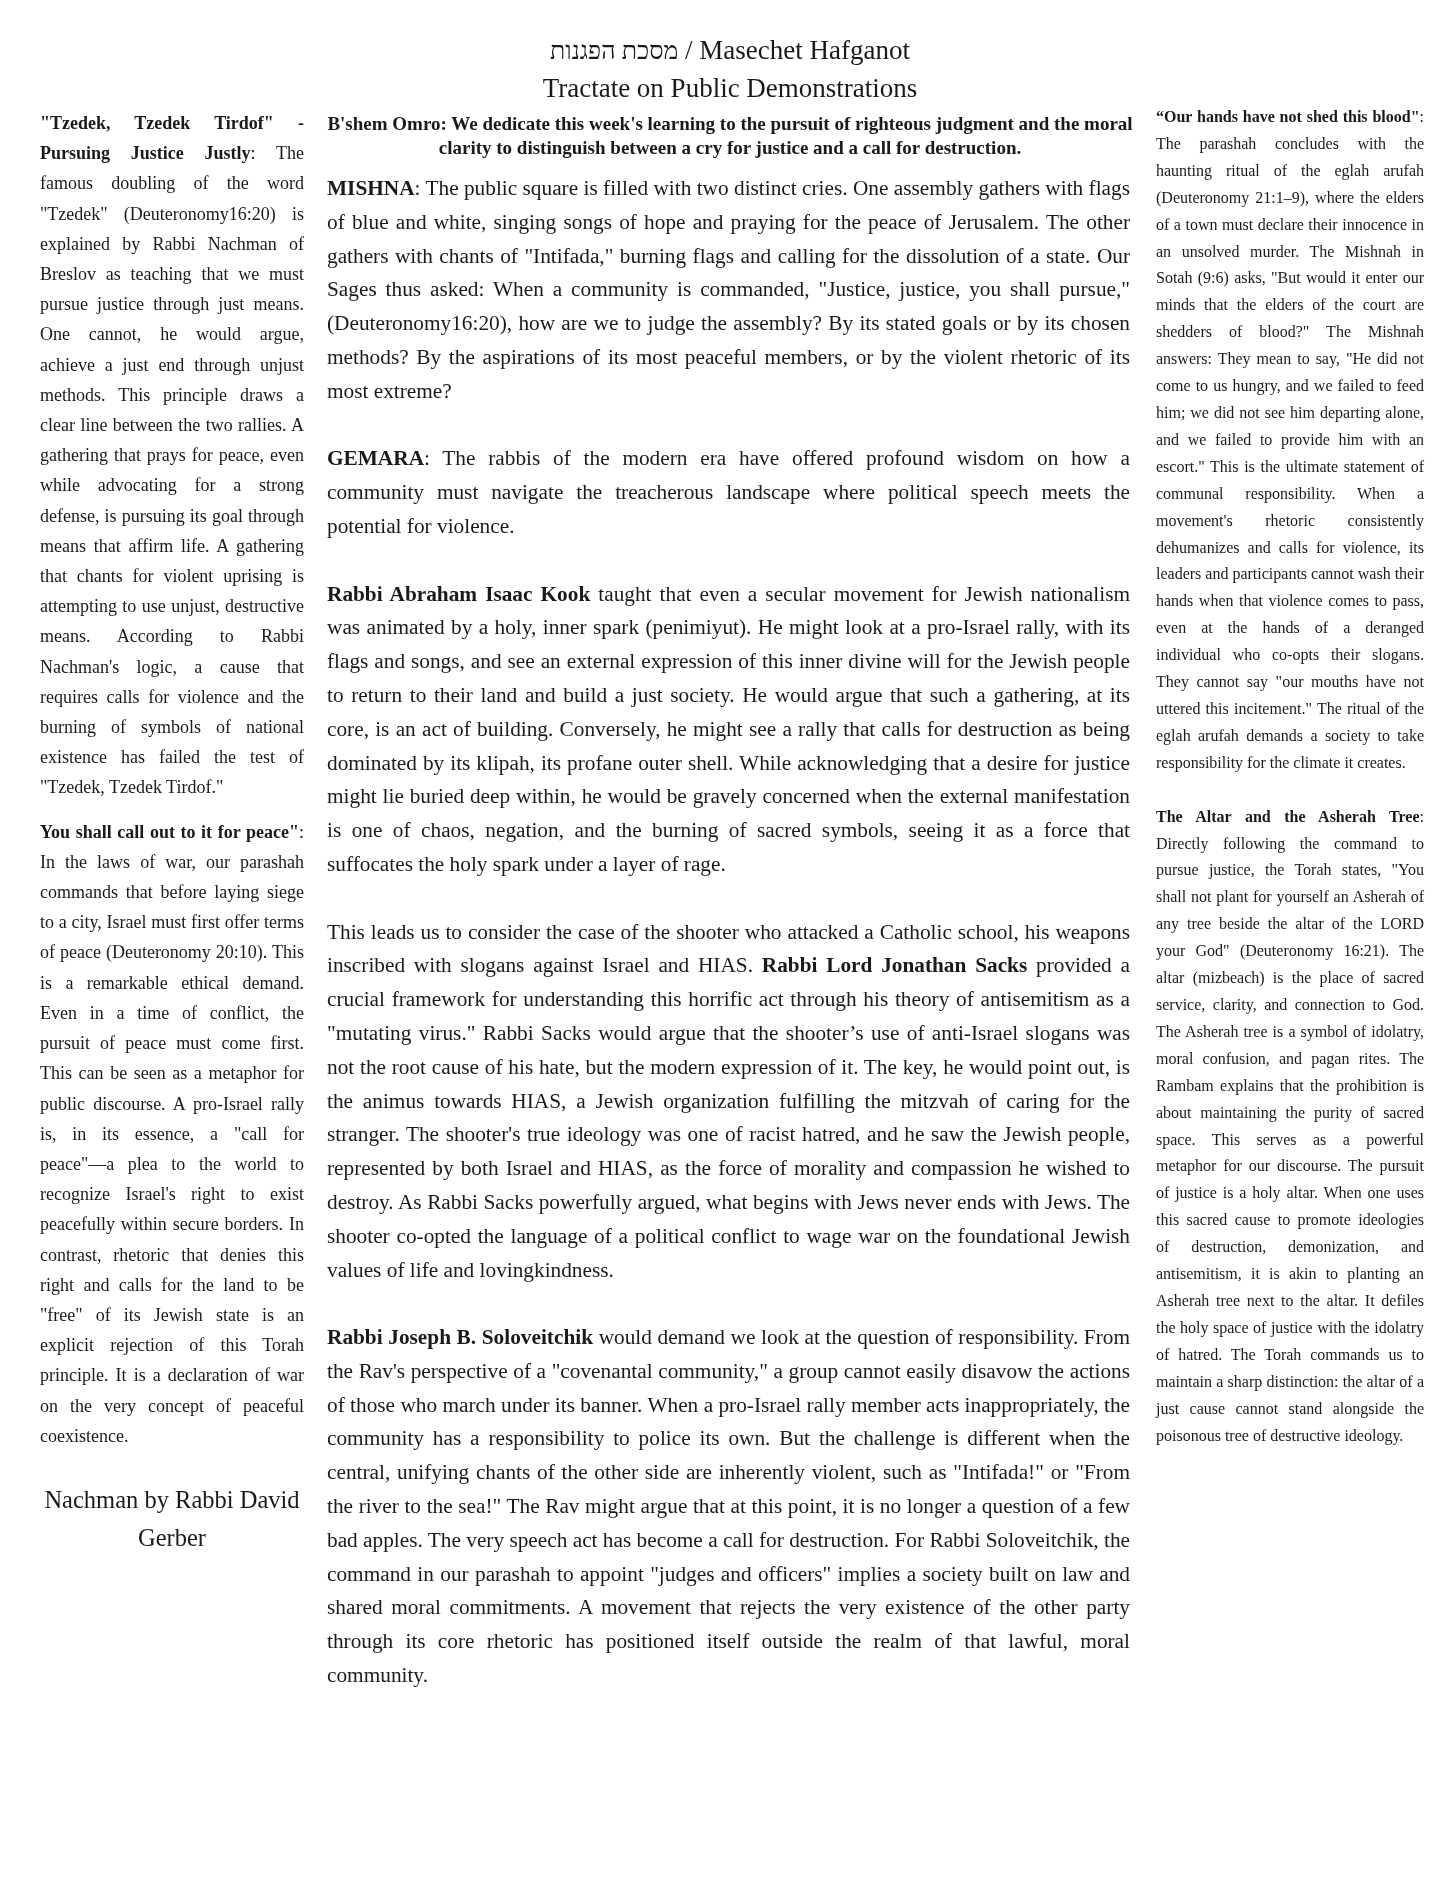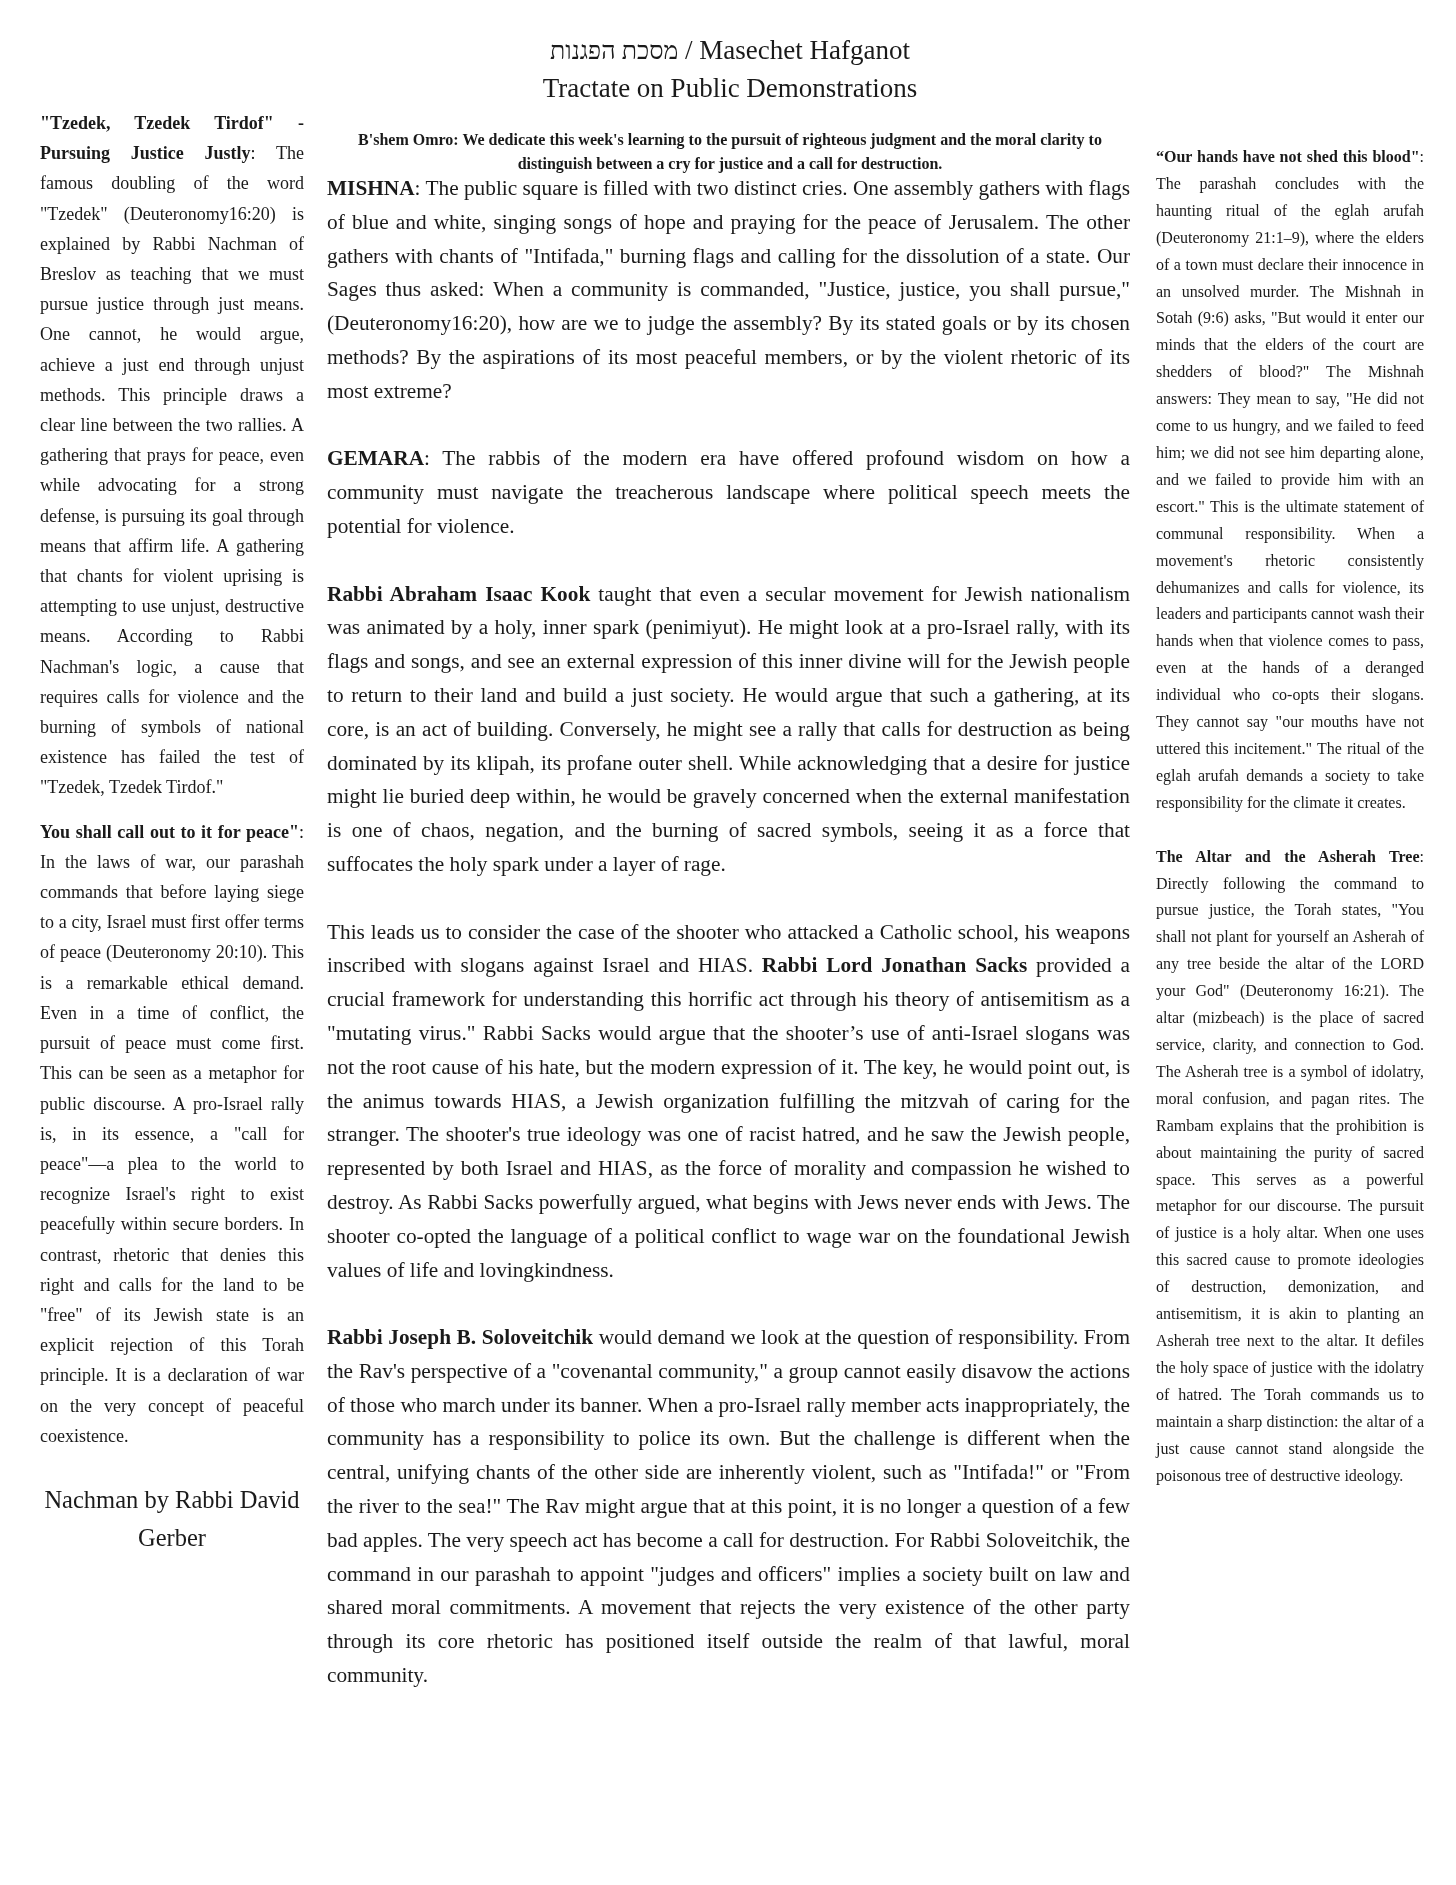--- a/index.html
+++ b/index.html
@@ -11,33 +11,33 @@
     position: absolute; left: 320px; width: 820px; top: 32px;
     text-align: center; font-size: 27px; line-height: 36px;
   }
   .title .hebrew { font-family: Liberation Serif, serif; font-size: 25px; }
   .subtitle {
     position: absolute; left: 320px; width: 820px; top: 70px;
     text-align: center; font-size: 27px; line-height: 36px;
   }
   .dedication {
     position: absolute; left: 325px; width: 810px; top: 112px;
-    text-align: center; font-size: 16px; line-height: 24px; font-weight: bold; margin-top: 16px;
+    text-align: center; font-size: 19px; line-height: 24px; font-weight: bold;
   }
   .col-left {
     position: absolute; left: 40px; width: 264px; top: 108px;
     font-size: 18px; line-height: 30.2px; text-align: justify;
   }
   .col-main {
     position: absolute; left: 327px; width: 803px; top: 172px;
     font-size: 21.3px; line-height: 33.8px; text-align: justify;
   }
   .col-right {
     position: absolute; left: 1156px; width: 268px; top: 104px;
-    font-size: 16px; line-height: 26.9px; text-align: justify; margin-top: 40px;
+    font-size: 16px; line-height: 26.9px; text-align: justify;
   }
   p { margin: 0; }
   .col-left p + p { margin-top: 14px; }
   .col-main p + p { margin-top: 33.8px; }
   .col-right p + p { margin-top: 27px; }
   b { font-weight: bold; }
   .credit {
     margin-top: 30px; text-align: center; font-size: 24.5px; line-height: 38px;
   }
 </style>

